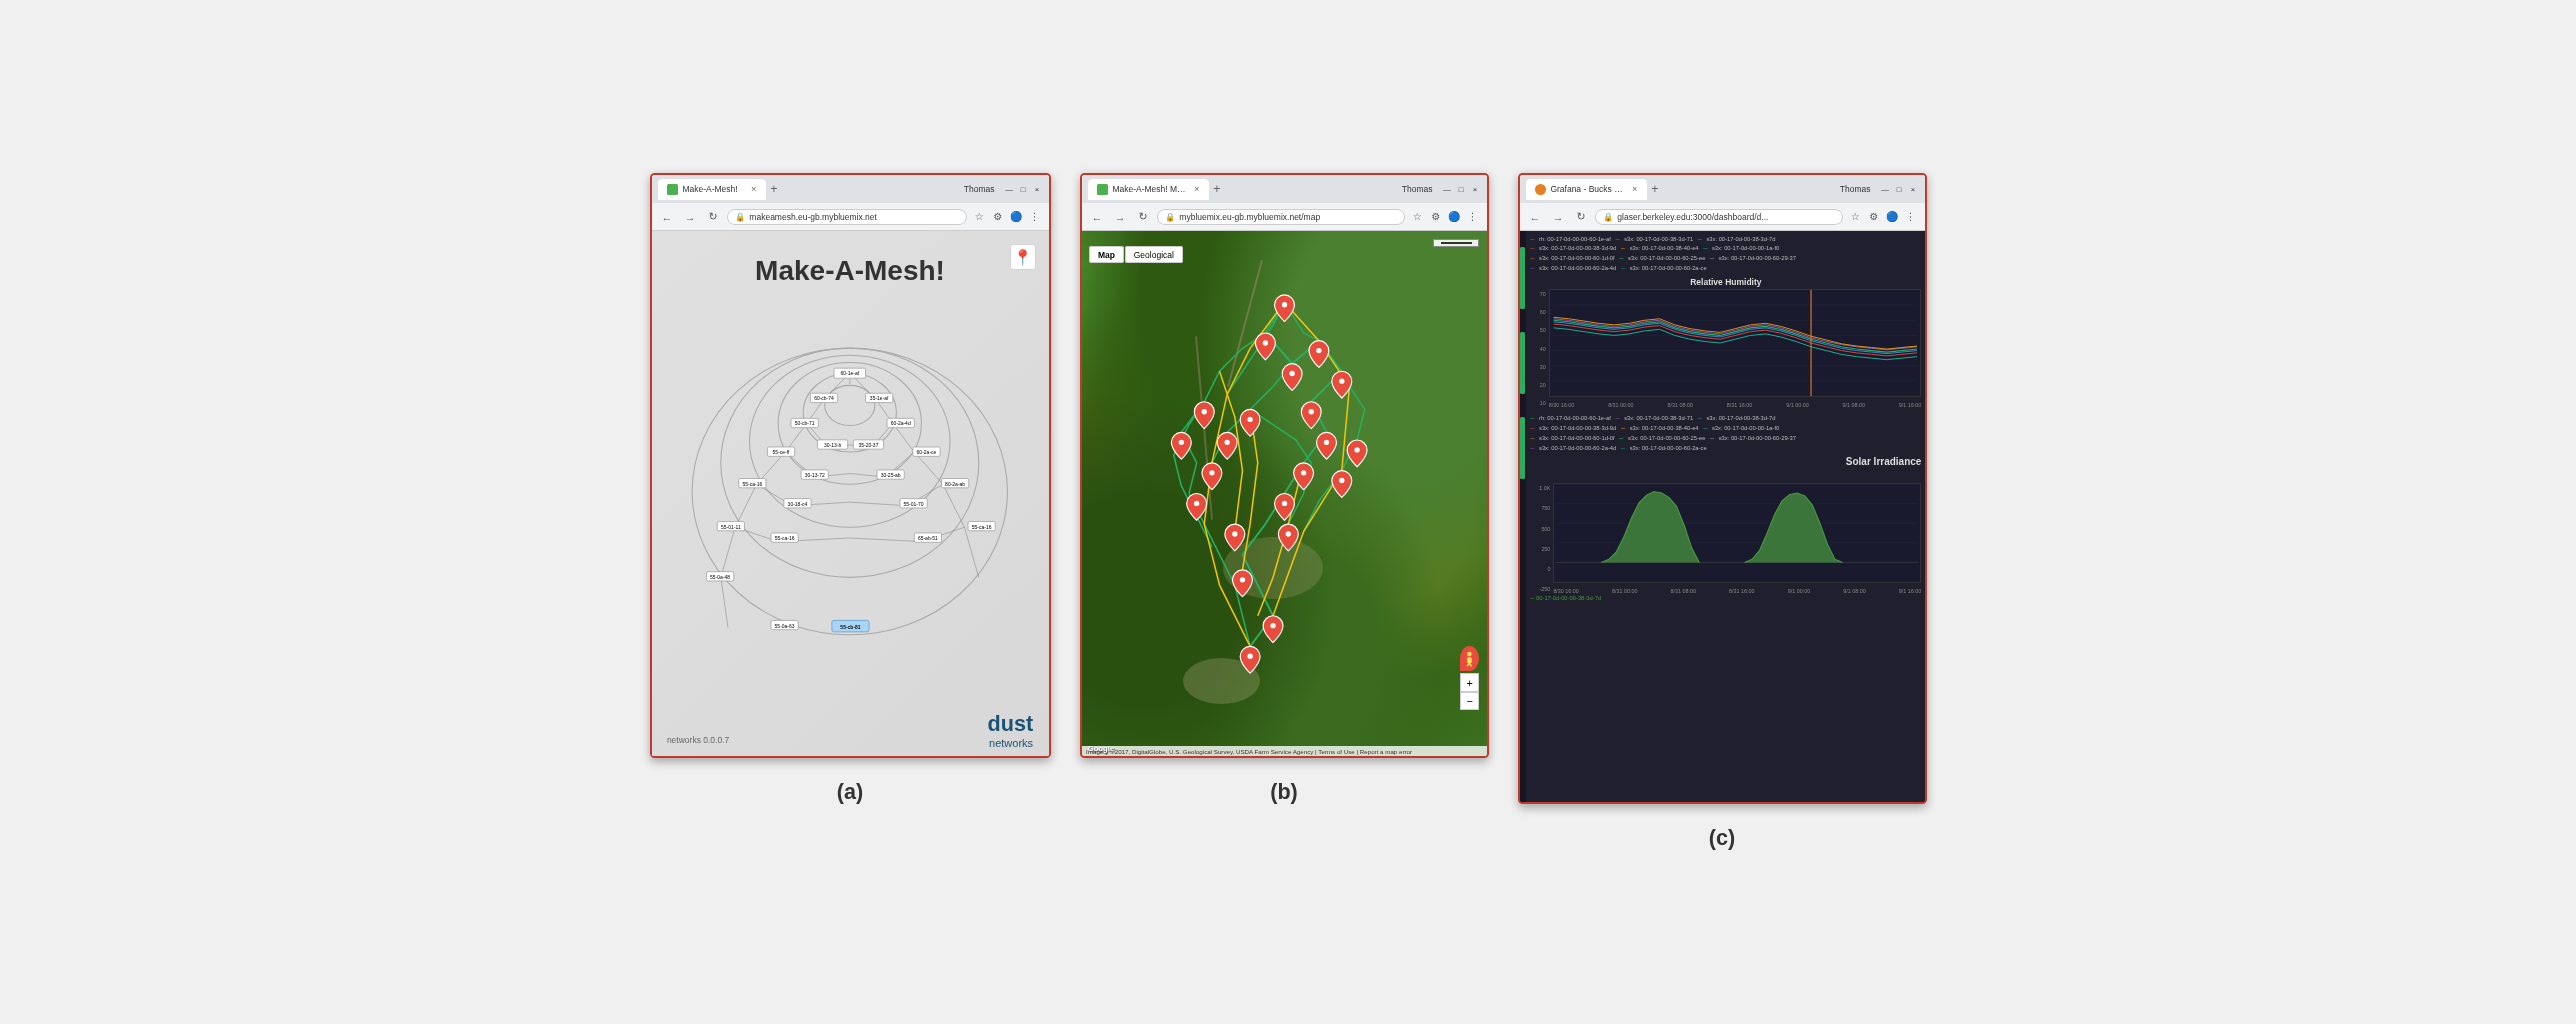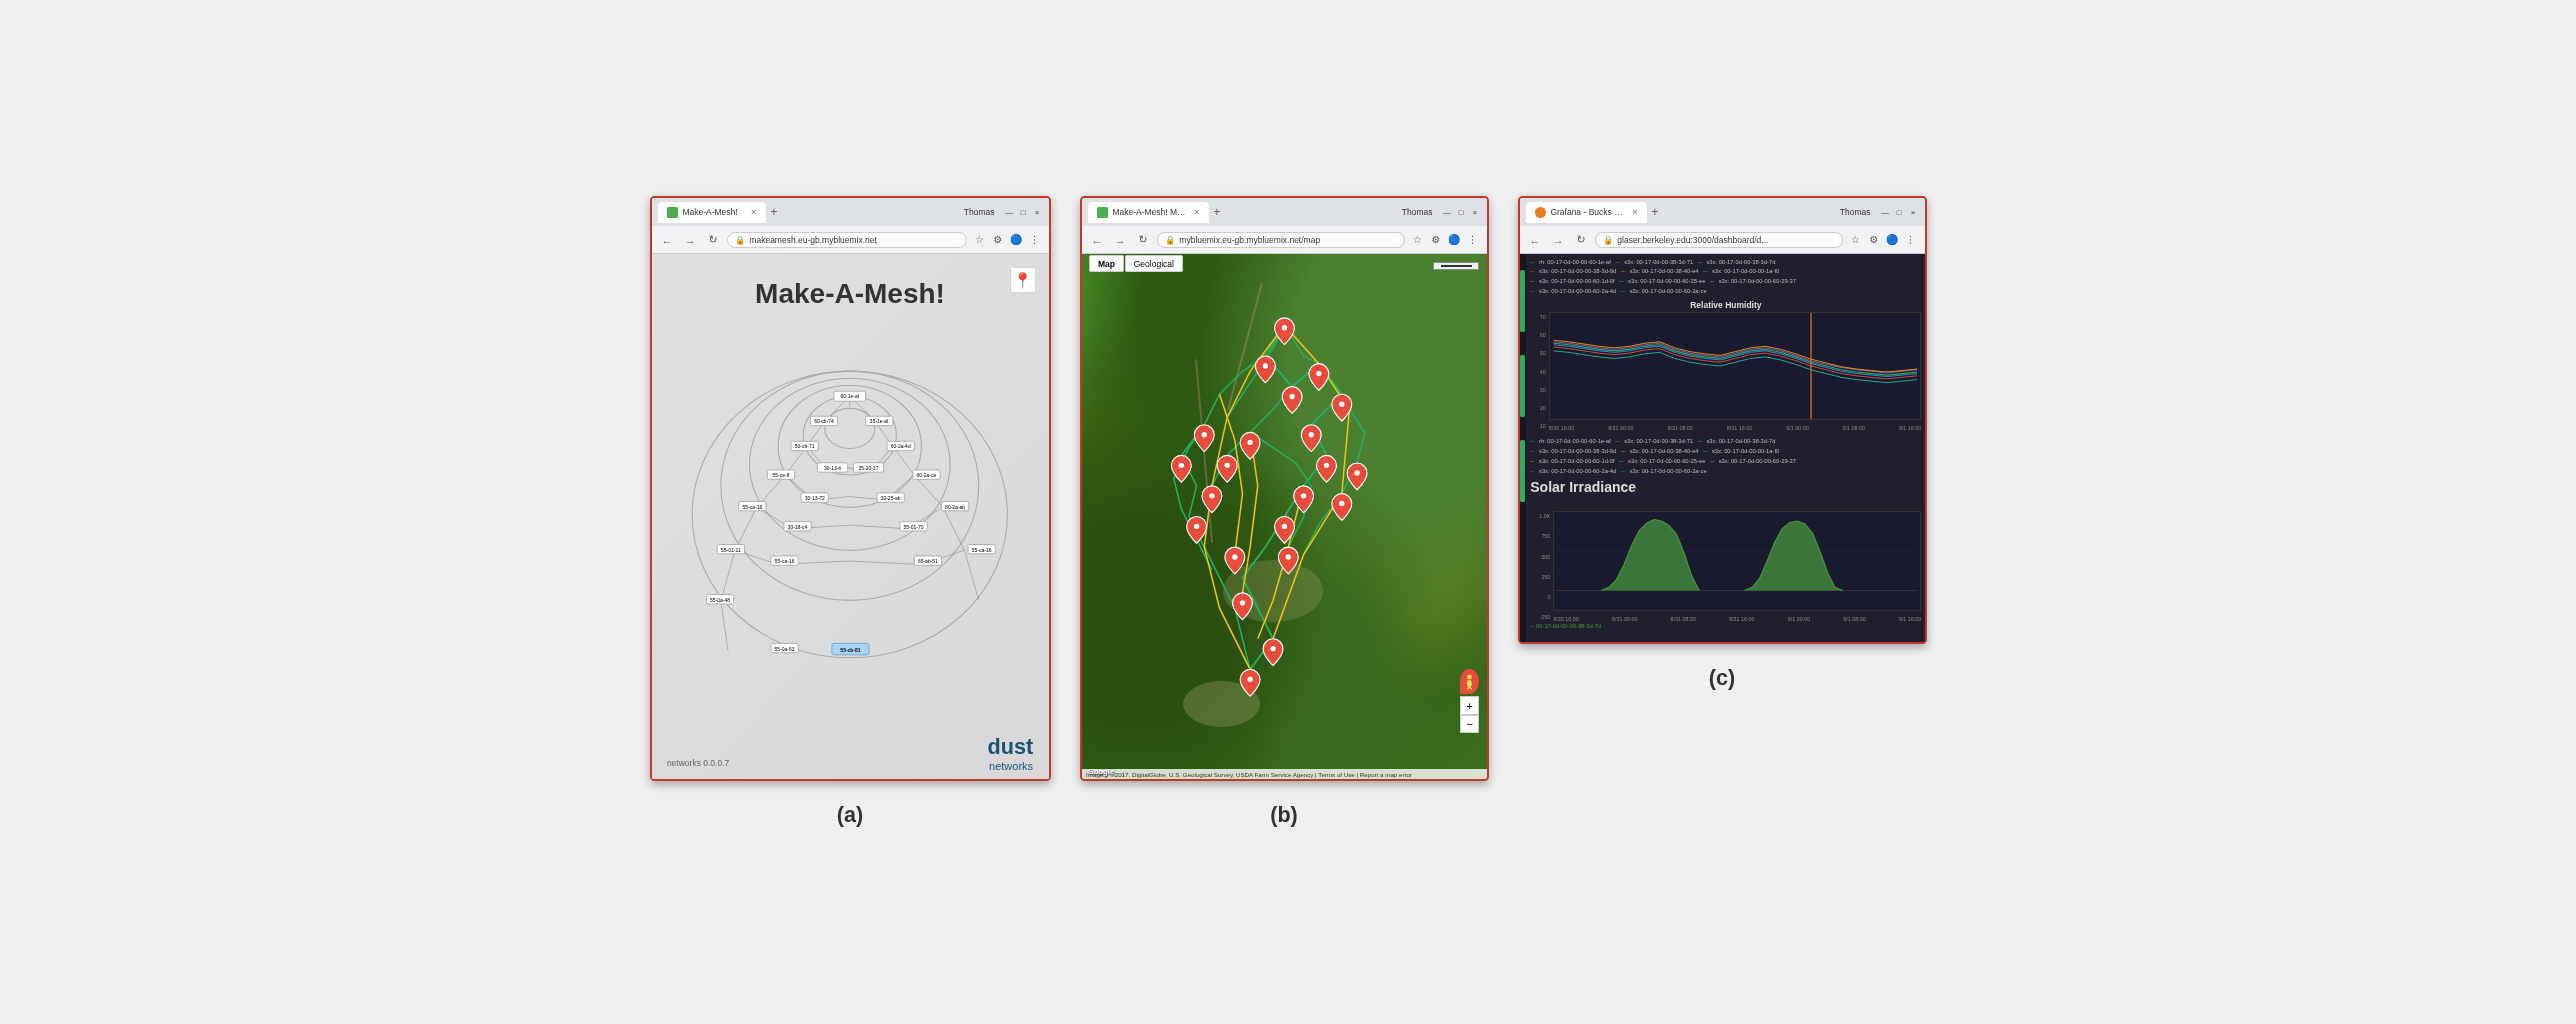--- a/index.html
+++ b/index.html
@@ -227,21 +227,21 @@
     .window-b { width: 409px; }
     .window-b .content-area {
       width: 100%;
       height: 525px;
       background: #2d5a1b;
       position: relative;
       overflow: hidden;
     }
     .map-toolbar {
       position: absolute;
-      top: 1px;
+      top: 15px;
       left: 7.7px;
       display: flex;
       gap: 1.5px;
       z-index: 10;
     }
     .map-btn {
       background: white;
       border: 0.8px solid #ccc;
       padding: 2.3px 7.7px;
       font-size: 8.5px;
@@ -305,21 +305,21 @@
       display: flex;
       align-items: center;
       justify-content: center;
       color: white;
       font-size: 7.7px;
     }
     
     .window-c { width: 409px; }
     .window-c .content-area {
       width: 100%;
-      height: 388px;
+      height: 571px;
       background: #1a1a2e;
       position: relative;
       overflow: hidden;
     }
     .grafana-content {
       width: 100%;
       height: 100%;
       background: #1f1f2e;
       overflow: hidden;
     }
@@ -820,21 +820,21 @@
               </div>
               <div style="display:flex;flex-wrap:wrap;gap:4.6px;">
                 <span style="color:#8e44ad;">─</span>
                   <span>s3x: 00-17-0d-00-00-60-2a-4d</span>
                 <span style="color:#16a085;">─</span>
                   <span>s3x: 00-17-0d-00-00-60-2a-ce</span>
               </div>
             </div>
 
             <div style="margin-bottom:6.2px;">
-              <div style="text-align:left;color:#ddd;font-size:14px;font-weight:bold;margin-bottom:16px;">Solar Irradiance</div>
+              <div style="text-align:right;color:#ddd;font-size:10px;font-weight:bold;margin-bottom:16px;">Solar Irradiance</div>
               <div style="display:flex;gap:1.5px;">
                 <div style="width:21.6px;display:flex;flex-direction:column;justify-content:space-between;font-size:5.4px;color:#888;text-align:right;padding:1.5px 1.5px;">
                   <span>1.0K</span>
                   <span>750</span>
                   <span>500</span>
                   <span>250</span>
                   <span>0</span>
                   <span>-250</span>
                 </div>
                 <div style="flex:1;position:relative;">

